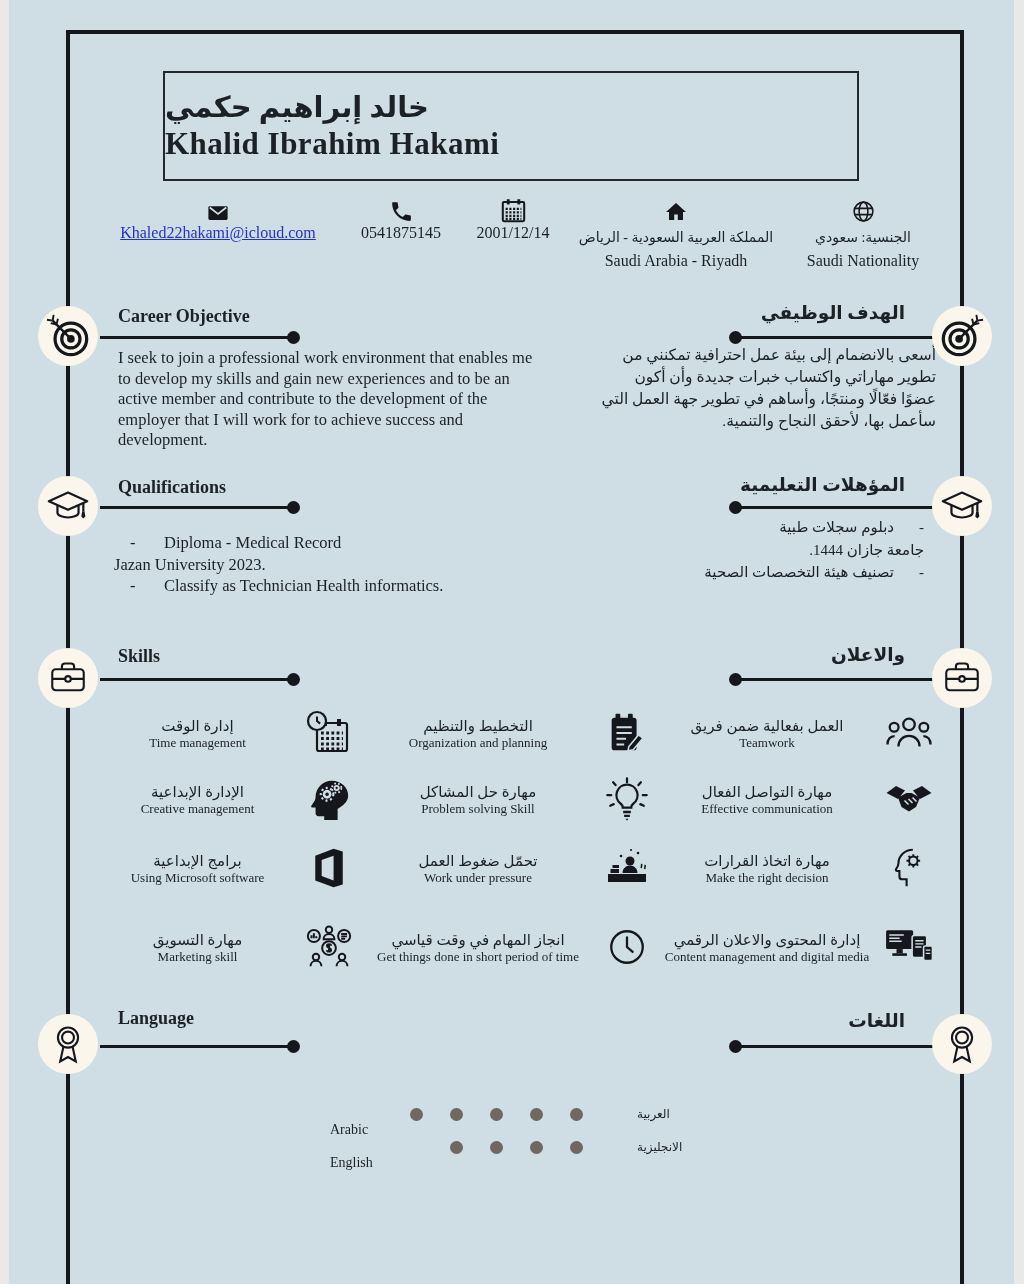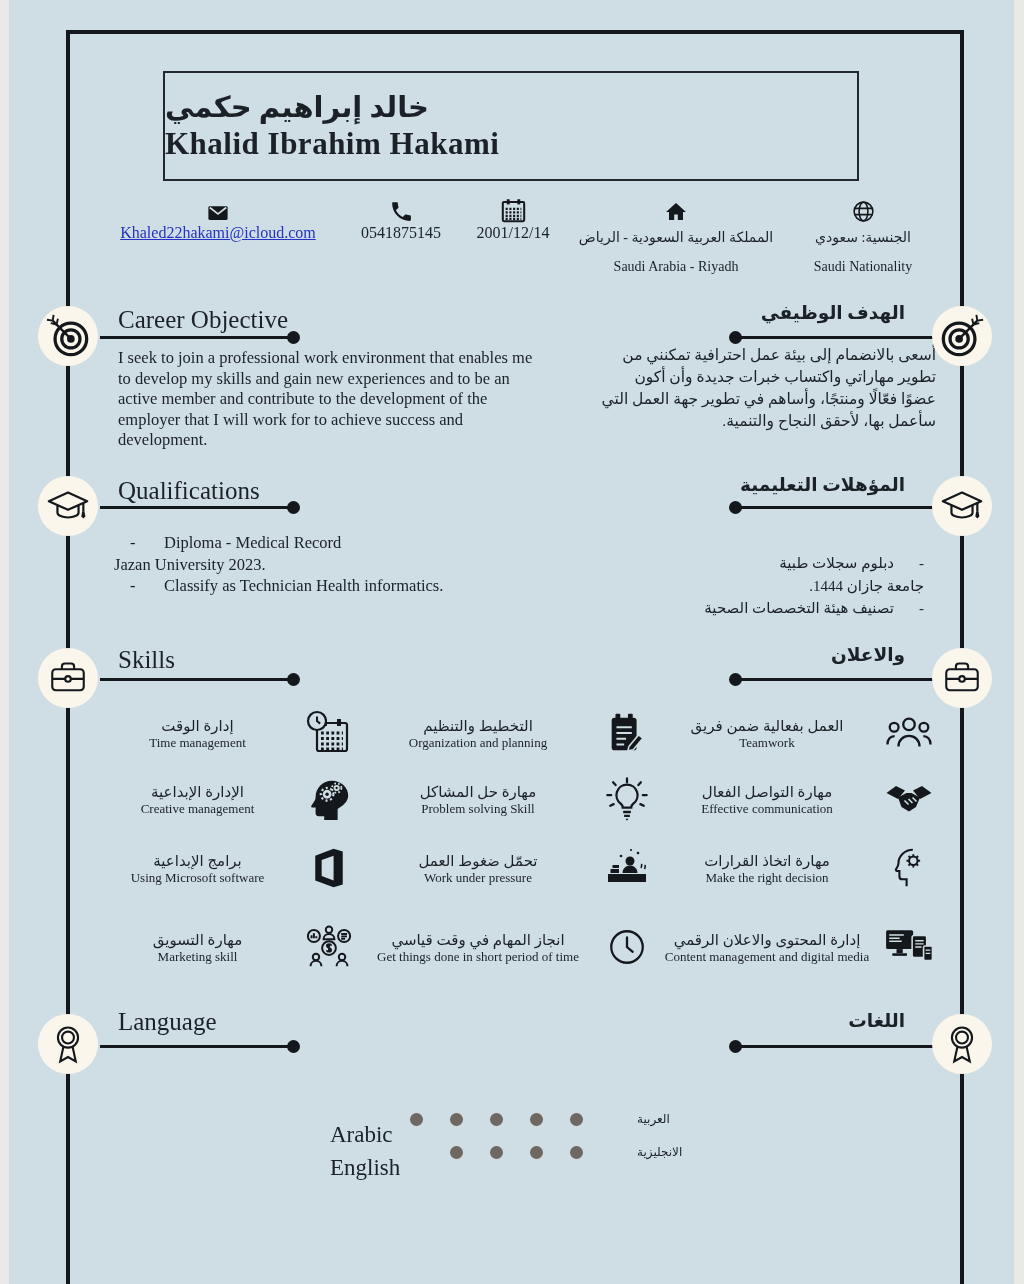--- a/index.html
+++ b/index.html
@@ -18,30 +18,30 @@
   .name-box{position:absolute;left:163px;top:71px;width:692px;height:106px;border:2.5px solid #23282c;
             display:flex;flex-direction:column;align-items:flex-start;justify-content:center;gap:2px;}
   .name-ar{font-size:29px;font-weight:bold;direction:rtl;}
   .name-en{font-size:31px;font-weight:bold;letter-spacing:.5px;}
 
   
   .contact{position:absolute;top:194px;display:flex;flex-direction:column;align-items:center;text-align:center;}
   .contact .cicon{height:30px;display:flex;align-items:flex-end;justify-content:center;}
   .contact .ctext{font-size:16px;}
   .contact .ctext.ar{font-size:14px;direction:rtl;margin-top:5px;}
-  .contact .ctext.en2{font-size:14px;margin-top:13px;}
+  .contact .ctext.en2{font-size:16px;margin-top:6px;}
   a.email{color:#2431c4;text-decoration:underline;}
   .c-email{left:93px;width:250px;}
   .c-phone{left:345px;width:112px;}
   .c-date{left:458px;width:110px;}
   .c-loc{left:573px;width:206px;}
   .c-nat{left:793px;width:140px;}
 
   
-  .h-en{position:absolute;font-size:25px;font-weight:normal;}
+  .h-en{position:absolute;font-size:18px;font-weight:bold;}
   .h-ar{position:absolute;font-size:18.5px;font-weight:bold;direction:rtl;text-align:right;}
   .rule{position:absolute;height:2.6px;background:#14181c;}
   .rule.l{left:100px;width:196px;}
   .rule.r{left:733px;width:202px;}
   .rule.l::after,.rule.r::before{content:'';position:absolute;top:-5.4px;width:13px;height:13px;border-radius:50%;background:#14181c;}
   .rule.l::after{right:-4px;}
   .rule.r::before{left:-4px;}
 
   
   .node{position:absolute;width:60px;height:60px;border-radius:50%;background:#faf6ec;
@@ -49,36 +49,36 @@
   .node.nl{left:38px;}
   .node.nr{left:932px;}
 
   .para-en{position:absolute;left:118px;top:348px;width:420px;font-size:16.5px;line-height:20.6px;}
   .para-ar{position:absolute;left:600px;top:344px;width:336px;font-size:15.5px;line-height:22px;direction:rtl;text-align:right;}
 
   .q-list-en{position:absolute;left:108px;top:532px;width:420px;font-size:16.5px;line-height:21.5px;}
   .q-line{padding-left:16px;margin-left:6px;}
   .q-line.no-indent{padding-left:0;}
   .q-bullet{display:inline-block;width:34px;}
-  .q-list-ar{position:absolute;left:608px;top:552px;width:316px;font-size:15px;line-height:22.5px;direction:rtl;text-align:right;}
+  .q-list-ar{position:absolute;left:608px;top:516px;width:316px;font-size:15px;line-height:22.5px;direction:rtl;text-align:right;}
   .qa-bullet{display:inline-block;width:30px;}
 
   
   .skills-grid{position:absolute;left:95px;top:700px;width:845px;display:grid;
                grid-template-columns:205px 58px 240px 58px 222px 62px;
                grid-template-rows:66px 67px 70px 88px;align-items:center;}
   .sk-text{text-align:center;}
   .sk-ar{font-size:15px;direction:rtl;line-height:1.35;}
   .sk-en{font-size:13px;line-height:1.12;}
   .sk-icon{display:flex;align-items:center;justify-content:center;}
 
   
   .langs{position:absolute;left:330px;top:1090px;width:380px;}
   .lang-row{display:grid;grid-template-columns:64px 200px auto;align-items:center;height:33px;}
-  .lang-en{font-size:23px;margin-top:32px;}
+  .lang-en{font-size:14px;margin-top:32px;}
   .lang-dots{display:flex;gap:27px;margin-left:16px;}
   .dot{width:13px;height:13px;border-radius:50%;background:#6f6862;}
   .dot.hidden{visibility:hidden;}
   .lang-ar{font-size:12px;direction:rtl;text-align:left;padding-left:43px;}
 
   svg{display:block;}
 </style>
 </head>
 <body>
 

